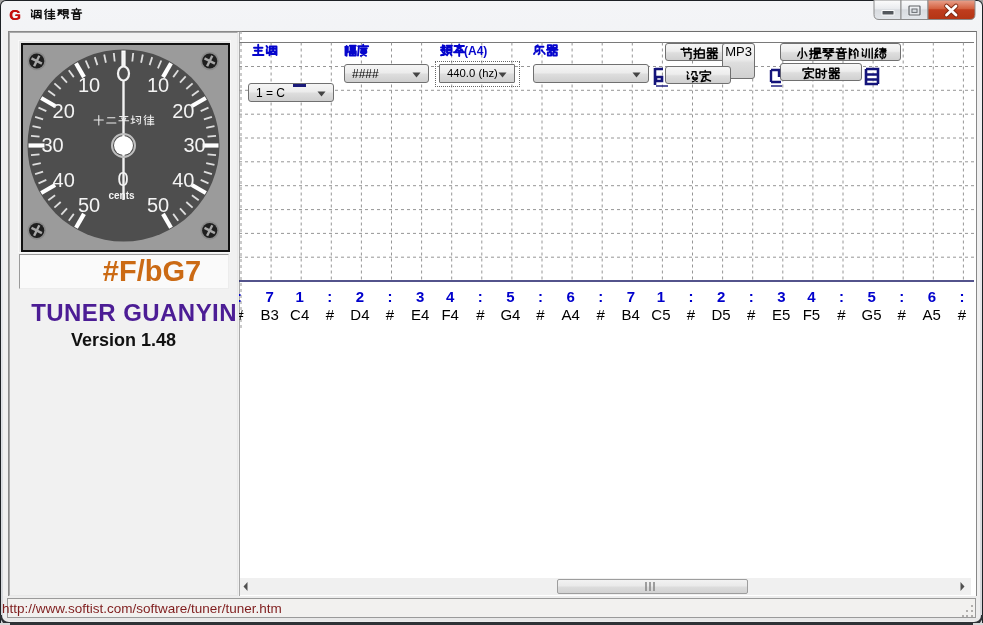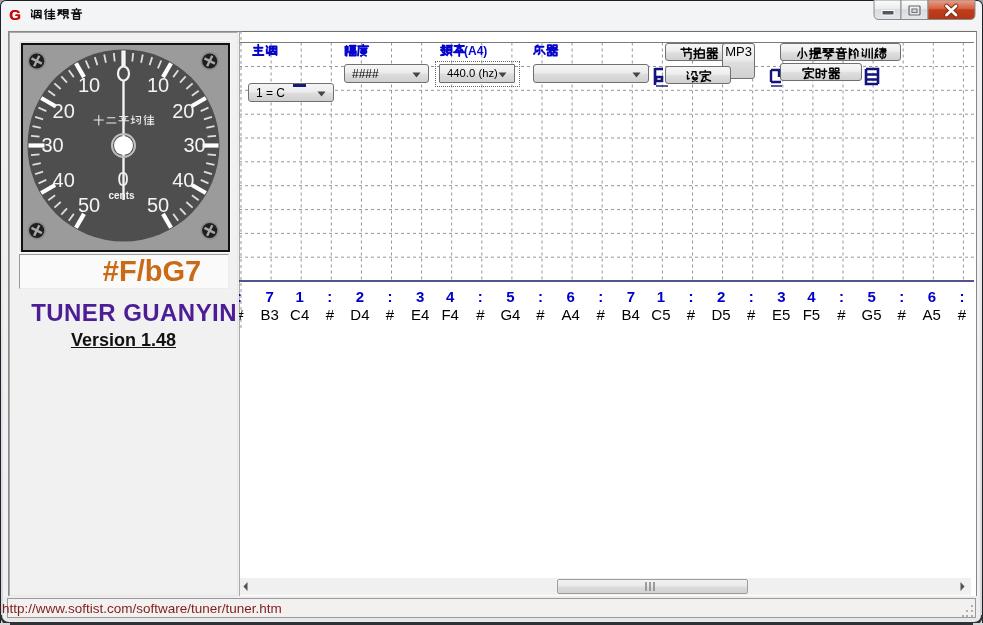--- a/index.html
+++ b/index.html
@@ -133,21 +133,21 @@
 <svg style="position:absolute;left:93px;top:114px;overflow:visible" width="62" height="14">
     <path d="M1.1 6.0L10.3 6.0M5.8 1.6L5.8 10.9" stroke="#ececec" stroke-width="1.08" fill="none" stroke-linecap="round"></path>
     <path d="M14.6 3.7L21.9 3.7M13.7 9.0L22.9 9.0" stroke="#ececec" stroke-width="1.08" fill="none" stroke-linecap="round"></path>
     <path d="M26.6 2.5L34.9 2.5M25.9 6.7L35.6 6.7M30.8 2.8L30.8 11.0M28.7 3.9L29.6 5.8M32.8 3.9L31.9 5.8" stroke="#ececec" stroke-width="1.08" fill="none" stroke-linecap="round"></path>
     <path d="M39.8 1.8L39.8 9.2M38.2 5.1L41.6 5.1M38.0 9.2L41.9 8.3M43.0 2.5L47.6 2.5M47.6 2.5L47.2 9.4M44.2 4.6L45.8 6.0M43.2 6.4L45.1 7.8M47.2 9.4L45.5 10.1" stroke="#ececec" stroke-width="1.08" fill="none" stroke-linecap="round"></path>
     <path d="M52.8 1.4L51.1 3.5M53.2 3.5L51.4 5.8M52.3 5.8L52.3 10.8M54.6 3.2L60.6 3.2M54.8 5.5L60.4 5.5M54.6 7.8L60.6 7.8M57.6 1.1L57.6 10.9M54.1 10.1L61.0 10.1" stroke="#ececec" stroke-width="1.08" fill="none" stroke-linecap="round"></path>
   </svg>
 <div class="abs" style="left:19px;top:254px;width:208px;height:33px;background:#fafafa;border:1px solid;border-color:#9a9a9a #ececec #ececec #9a9a9a"></div>
 <div class="abs" style="left:19px;top:254px;width:210px;height:35px;text-align:center;font:bold 29px 'Liberation Sans';color:#cb6a14;line-height:35px;margin-left:28px;">#F/bG7</div>
 <div class="abs" style="left:10px;top:299px;width:227px;text-align:right;font:bold 24px 'Liberation Sans';color:#4c1d95;letter-spacing:0.45px;">TUNER GUANYIN</div>
-<div class="abs" style="left:10px;top:330px;width:227px;text-align:center;font:bold 18px 'Liberation Sans';color:#111;"><span style="text-decoration:underline">Version 1.48</span></div>
+<div class="abs" style="left:10px;top:330px;width:227px;text-align:center;font:bold 18px 'Liberation Sans';color:#111;"><span style="">Version 1.48</span></div>
 <div class="abs" style="left:239px;top:31px;width:736px;height:565px;background:#ffffff;border-top:1px solid #6e6e6e;border-right:1px solid #888888;border-left:1px solid #a8a8a8"></div>
 <svg class="abs" style="left:239px;top:31px" width="736" height="560">
     <line x1="0.5" y1="11.5" x2="735" y2="11.5" stroke="#7a7a7a" stroke-width="1.2"></line>
     <line x1="0" y1="35.5" x2="735" y2="35.5" stroke="#969696" stroke-width="1" stroke-dasharray="3 3"></line>
     <line x1="0" y1="59.3" x2="735" y2="59.3" stroke="#969696" stroke-width="1" stroke-dasharray="3 3"></line>
     <line x1="0" y1="83.2" x2="735" y2="83.2" stroke="#969696" stroke-width="1" stroke-dasharray="3 3"></line>
     <line x1="0" y1="107.0" x2="735" y2="107.0" stroke="#969696" stroke-width="1" stroke-dasharray="3 3"></line>
     <line x1="0" y1="130.8" x2="735" y2="130.8" stroke="#969696" stroke-width="1" stroke-dasharray="3 3"></line>
     <line x1="0" y1="154.7" x2="735" y2="154.7" stroke="#969696" stroke-width="1" stroke-dasharray="3 3"></line>
     <line x1="0" y1="178.6" x2="735" y2="178.6" stroke="#969696" stroke-width="1" stroke-dasharray="3 3"></line>

